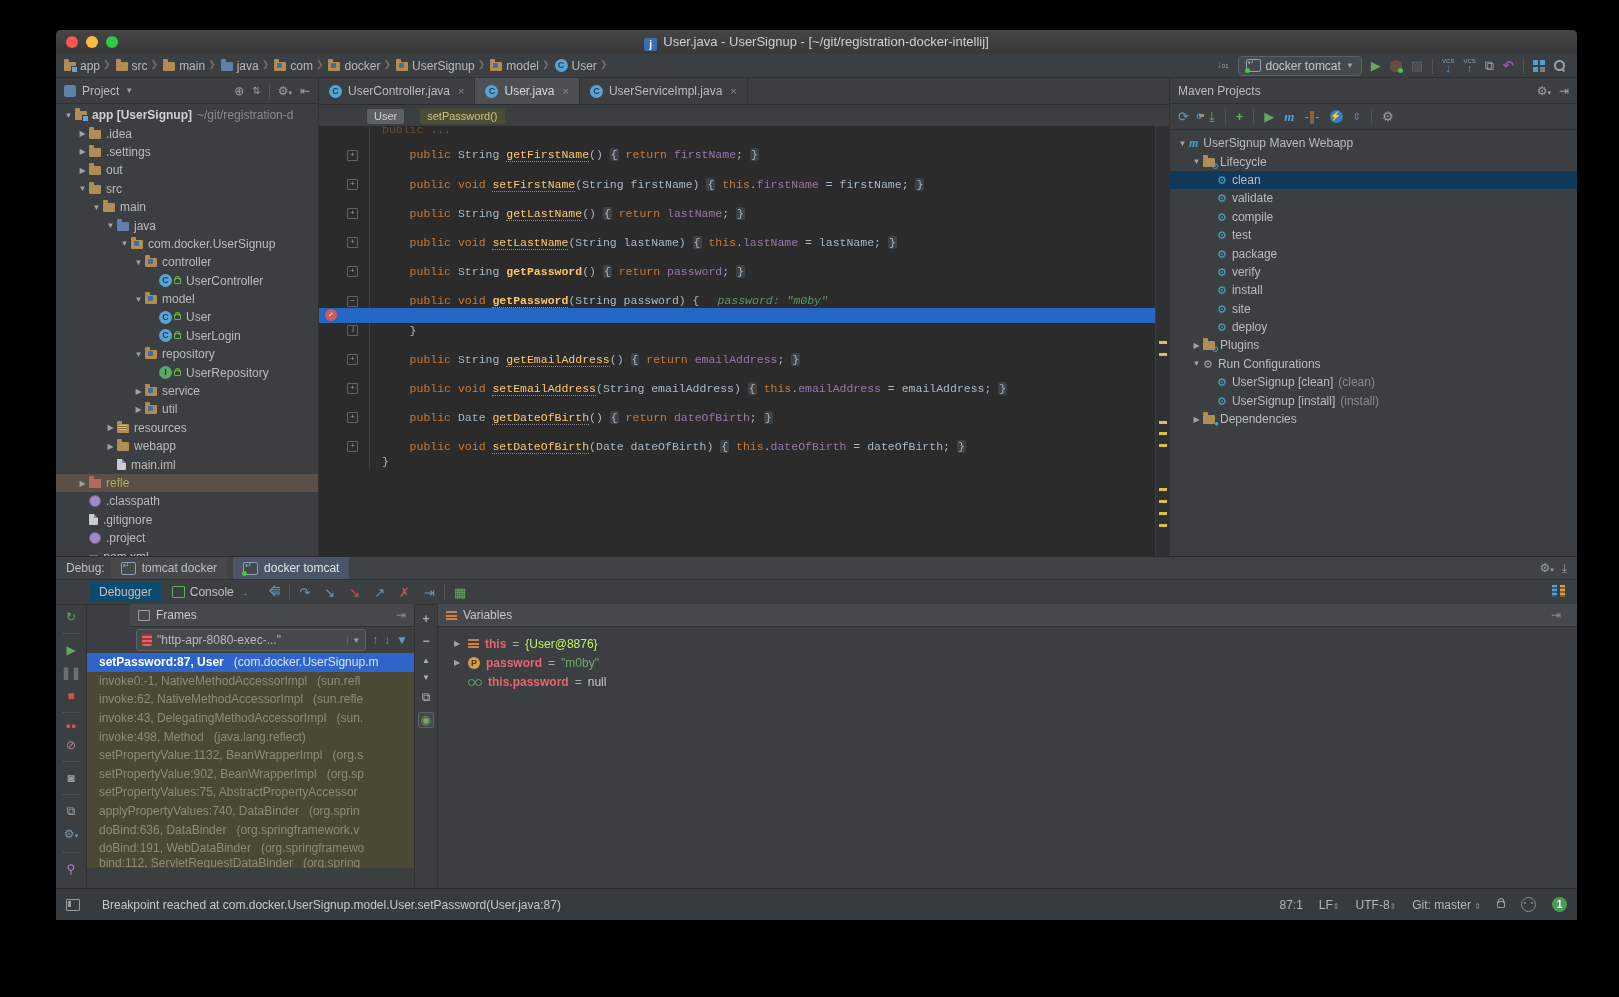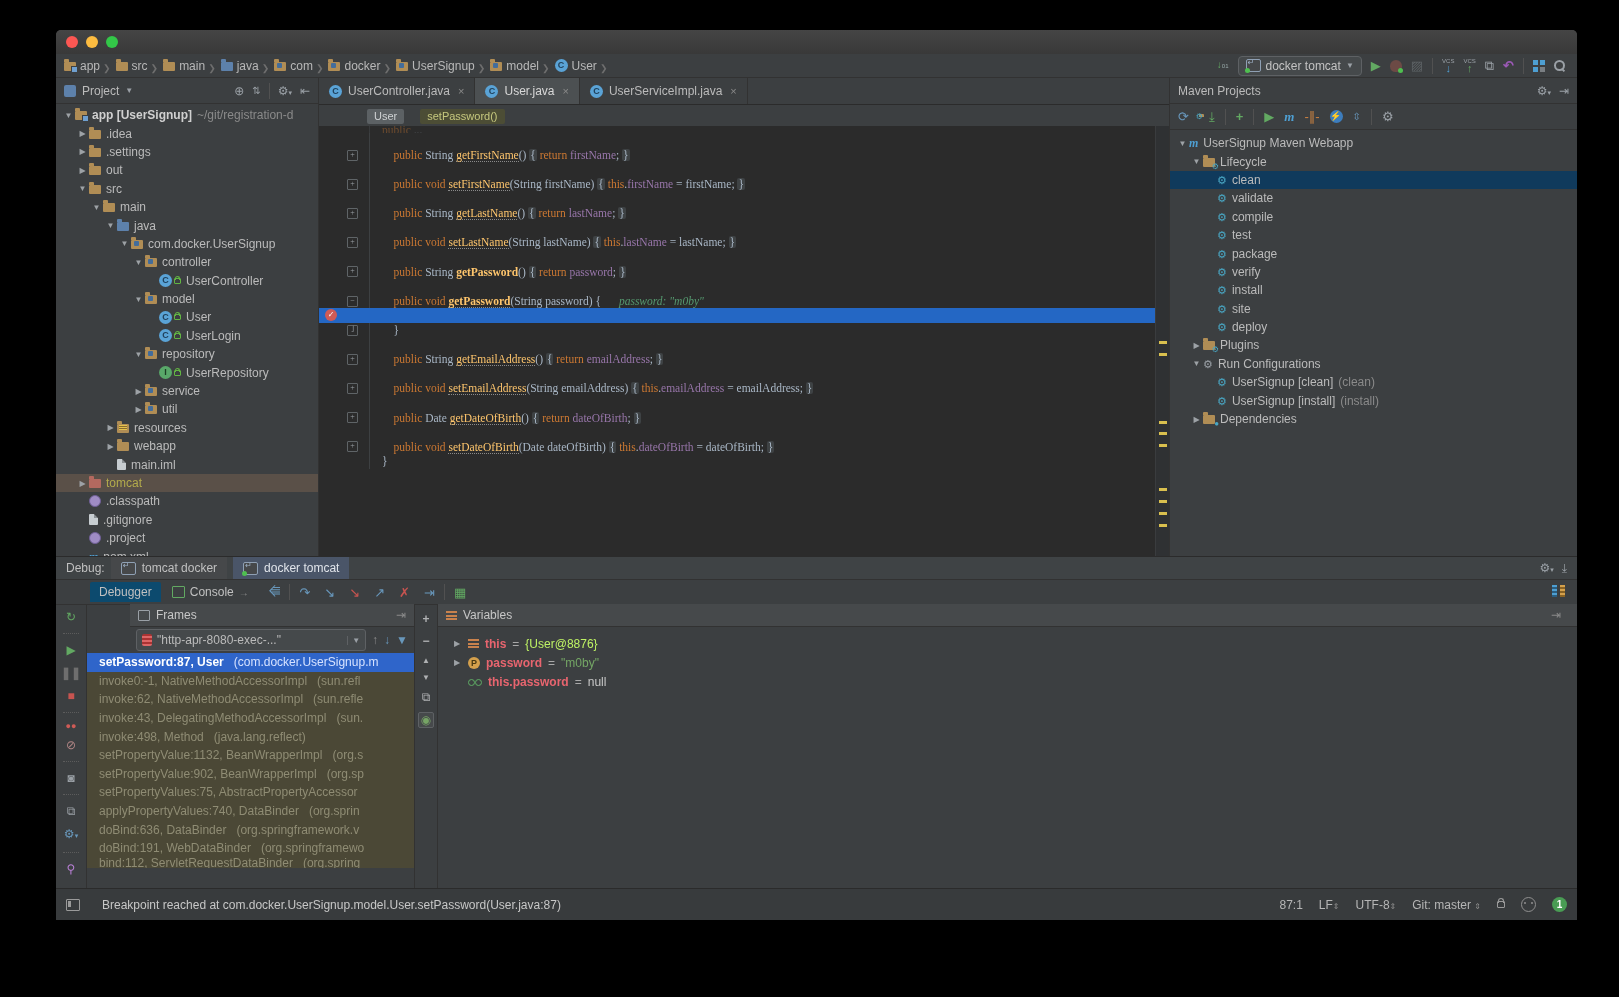--- a/index.html
+++ b/index.html
@@ -76,21 +76,21 @@
   
   .tabs{height:26px;background:#3c3f41;border-bottom:1px solid #2b2b2b;display:flex;align-items:stretch;}
   .tab{display:flex;align-items:center;gap:6px;padding:0 10px;border-right:1px solid #323232;color:#bbbbbb;}
   .tab.active{background:#4c5052;color:#d8d8d8;}
   .tab .x{color:#8a8a8a;font-size:11px;margin-left:2px;}
   .chips{height:22px;background:#3c3f41;border-bottom:1px solid #323232;display:flex;align-items:center;gap:7px;padding-left:48px;}
   .chip{height:15px;line-height:15px;padding:0 7px;border-radius:2px;font-size:11px;}
   .chip.gray{background:#5c6164;color:#cfd2d4;}
   .chip.olive{background:#4c4d35;color:#c6c87e;margin-left:9px;}
   .codewrap{position:absolute;top:48px;left:0;right:0;bottom:0;background:#2b2b2b;overflow:hidden;
-    font-family:Liberation Serif, serif;font-size:11.5px;}
+    font-family:Liberation Mono, monospace;font-size:11.5px;}
   .cline{position:relative;height:14.6px;display:flex;align-items:center;white-space:pre;}
   .gut{width:50px;flex:none;height:100%;position:relative;border-right:1px solid #3d4042;}
   .codebody{padding-left:12px;color:#a9b7c6;}
   .cline.hl{background:#2467c4;}
   .cline.hl .gut{border-right-color:#2467c4;}
   .k{color:#cc7832;} .p{color:#a9b7c6;} .f{color:#9876aa;}
   .mu{color:#ffc66d;border-bottom:1px dotted #8a8a8a;}
   .mub{color:#ffc66d;font-weight:bold;border-bottom:1px dotted #8a8a8a;}
   .mb{color:#ffc66d;font-weight:bold;}
   .it{font-style:italic;}
@@ -180,24 +180,27 @@
 
 <div id="stage">
   <div id="win">
 
     <div class="titlebar">
       <div class="lights">
         <span class="light" style="background:#fc5753"></span>
         <span class="light" style="background:#fdbc40"></span>
         <span class="light" style="background:#33c748"></span>
       </div>
+      <div class="title-text">
+        <span class="jicon">j</span><span>User.java - UserSignup - [~/git/registration-docker-intellij]</span>
+      </div>
     </div>
 
     <div class="navbar">
-      <span id="nav-crumbs" style="display:flex;align-items:flex-end;">
+      <span id="nav-crumbs" style="display:flex;align-items:flex-start;">
           <span class="crumb">
             <span style="position: relative; display: inline-flex; flex: 0 0 auto;">
               <span class="ifolder"></span>
               <span class="mod-dot"></span>
             </span>
             <span>app</span>
           </span>
           <span class="crumb-sep">❯</span>
           <span class="crumb">
             <span style="position: relative; display: inline-flex; flex: 0 0 auto;">
@@ -450,21 +453,21 @@
               <span style="position: relative; display: inline-flex; flex: 0 0 auto;">
                 <span class="ifile"></span>
               </span>
               <span class="lbl">main.iml</span>
             </div>
             <div class="trow sel-brown" style="padding-left: 20px;">
               <span class="arrow">▶</span>
               <span style="position: relative; display: inline-flex; flex: 0 0 auto;">
                 <span class="ifolder red"></span>
               </span>
-              <span class="lbl excl">tomcat</span>
+              <span class="lbl excl">refle</span>
             </div>
             <div class="trow" style="padding-left: 20px;">
               <span class="arrow"></span>
               <span style="position: relative; display: inline-flex; flex: 0 0 auto;">
                 <span class="ipurple"></span>
               </span>
               <span class="lbl">.classpath</span>
             </div>
             <div class="trow" style="padding-left: 20px;">
               <span class="arrow"></span>

